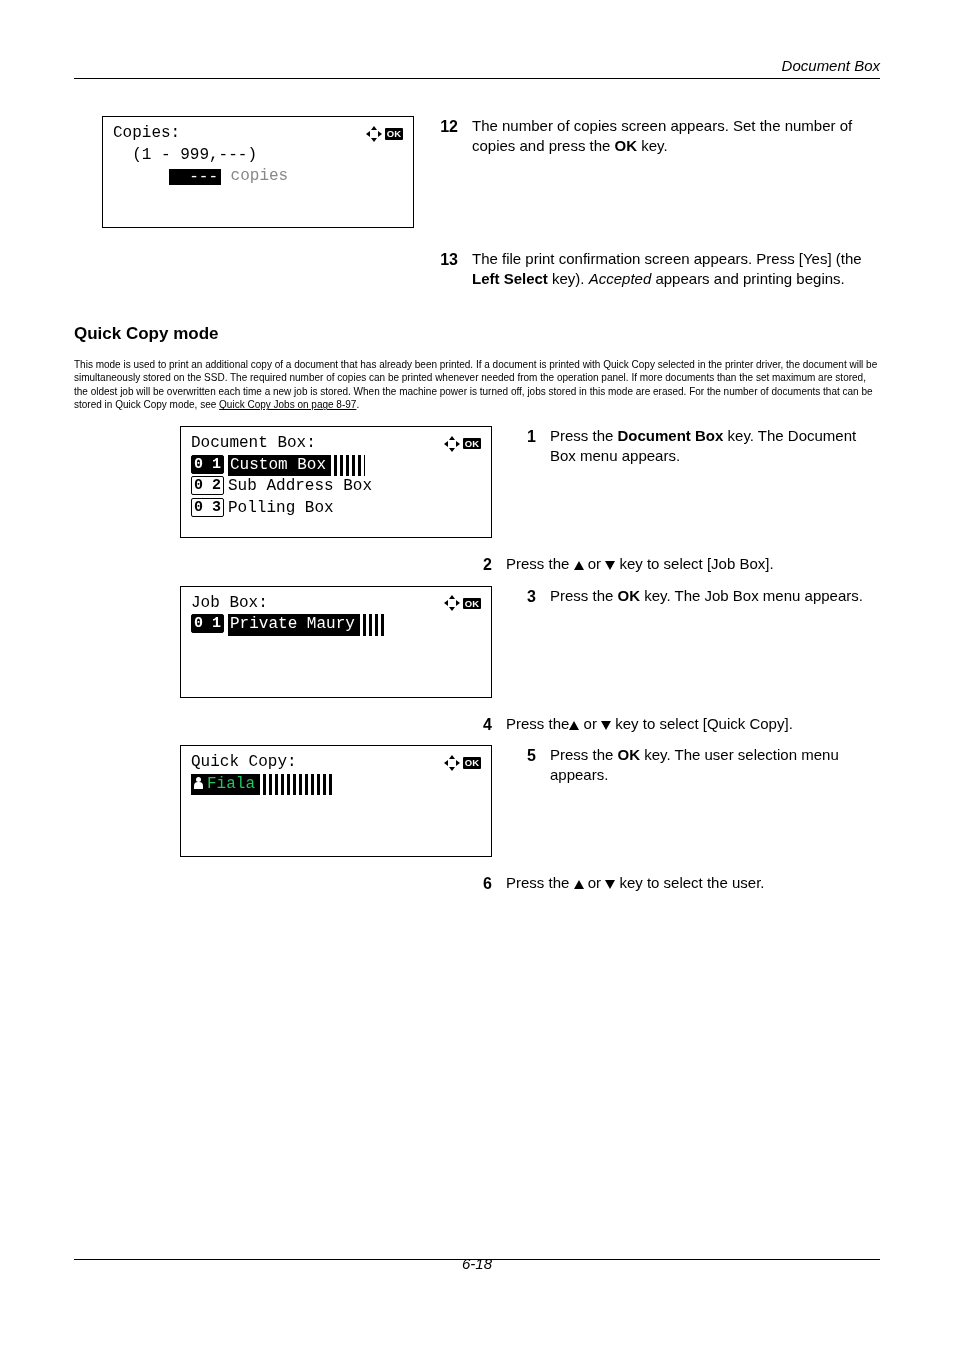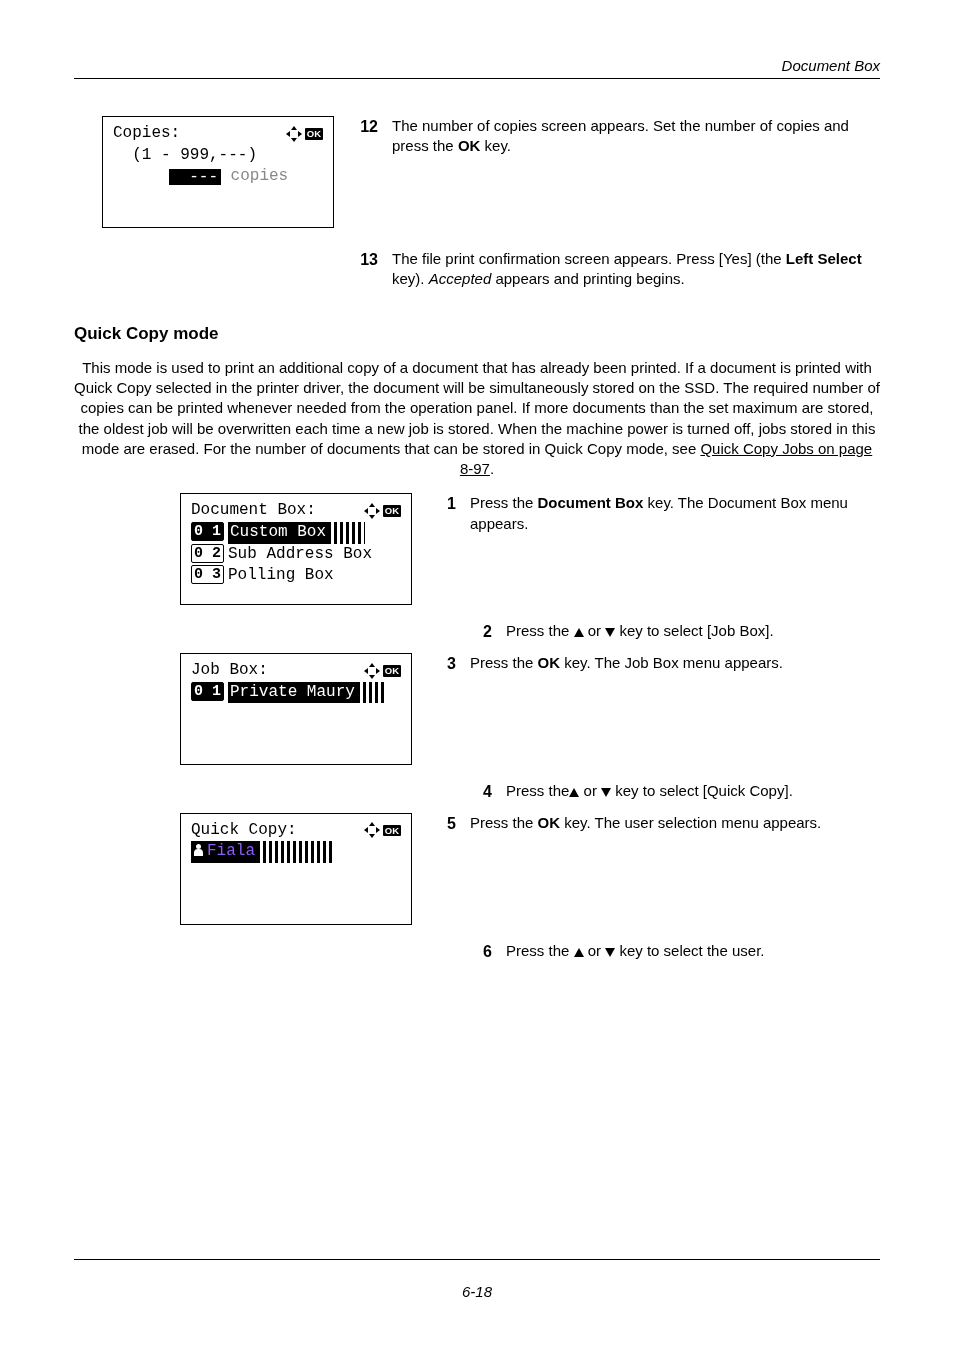--- a/index.html
+++ b/index.html
@@ -24,21 +24,21 @@
     position: absolute;
     top: 78px;
     left: 74px;
     right: 74px;
     border-top: 1px solid #000;
   }
   .content { margin-top: 40px; }
 
   .lcd {
     border: 1.2px solid #000;
-    width: 232px;
+    width: 312px;
     height: 112px;
     font-family: "Courier New", monospace;
     font-size: 16px;
     padding: 6px 10px 6px 10px;
     line-height: 1.35;
     background: #fff;
   }
   .lcd-title-row { display: flex; align-items: center; justify-content: space-between; }
   .lcd-title { white-space: pre; }
   .nav-ok { display: inline-flex; align-items: center; gap: 4px; }
@@ -77,40 +77,40 @@
 
   .row { display:flex; align-items:flex-start; gap: 20px; }
   .step-col { flex: 1; }
   .step { display:flex; gap:14px; margin-bottom: 6px; }
   .step-num { font-weight:bold; min-width:24px; text-align:right; font-size:16px; }
   .step-txt { flex:1; font-size:15px; }
   .step-txt b { font-weight:bold; }
   .step-txt i { font-style: italic; }
 
   .section-h { font-weight:bold; font-size:17px; margin-top:28px; margin-bottom:12px; }
-  .bodytext { font-size:15px; margin-bottom: 14px; text-align: center; }
+  .bodytext { font-size:10px; margin-bottom: 14px; }
   .bodytext a { color:#000; text-decoration: underline; }
 
   .tri-up, .tri-down { display:inline-block; width:0; height:0; vertical-align: -1px; }
   .tri-up { border-left:5.5px solid transparent; border-right:5.5px solid transparent; border-bottom:9px solid #000; }
   .tri-down { border-left:5.5px solid transparent; border-right:5.5px solid transparent; border-top:9px solid #000; }
 
   .usericon {
     display:inline-block; width:11px; height:12px; position:relative; vertical-align:-1px; margin-right:3px;
   }
   .usericon::before{content:"";position:absolute;left:3px;top:0;width:5px;height:5px;background:#000;border-radius:50%;}
   .usericon::after{content:"";position:absolute;left:1px;top:5px;width:9px;height:7px;background:#000;border-radius:4px 4px 0 0;}
   .usericon.inv::before{background:#fff;}
   .usericon.inv::after{background:#fff;}
-  .user-row-hl { display:inline-block; background:#000; color:#8b5cf6; padding:0 2px; }
+  .user-row-hl { display:inline-block; background:#000; color:#22c55e; padding:0 2px; }
 
   .indent-lcd { margin-left: 106px; }
 
   .ftr-rule { position:absolute; left:74px; right:74px; bottom:90px; border-top:1px solid #000; }
-  .ftr-txt { position:absolute; left:0; right:0; bottom:48px; text-align:center; font-style:italic; font-size:15px; }
+  .ftr-txt { position:absolute; left:0; right:0; bottom:76px; text-align:center; font-style:italic; font-size:15px; }
 </style>
 </head>
 <body>
 
 <div class="hdr-right">Document Box</div>
 <div class="hdr-rule"></div>
 
 <div class="content">
 
   <div class="row">

